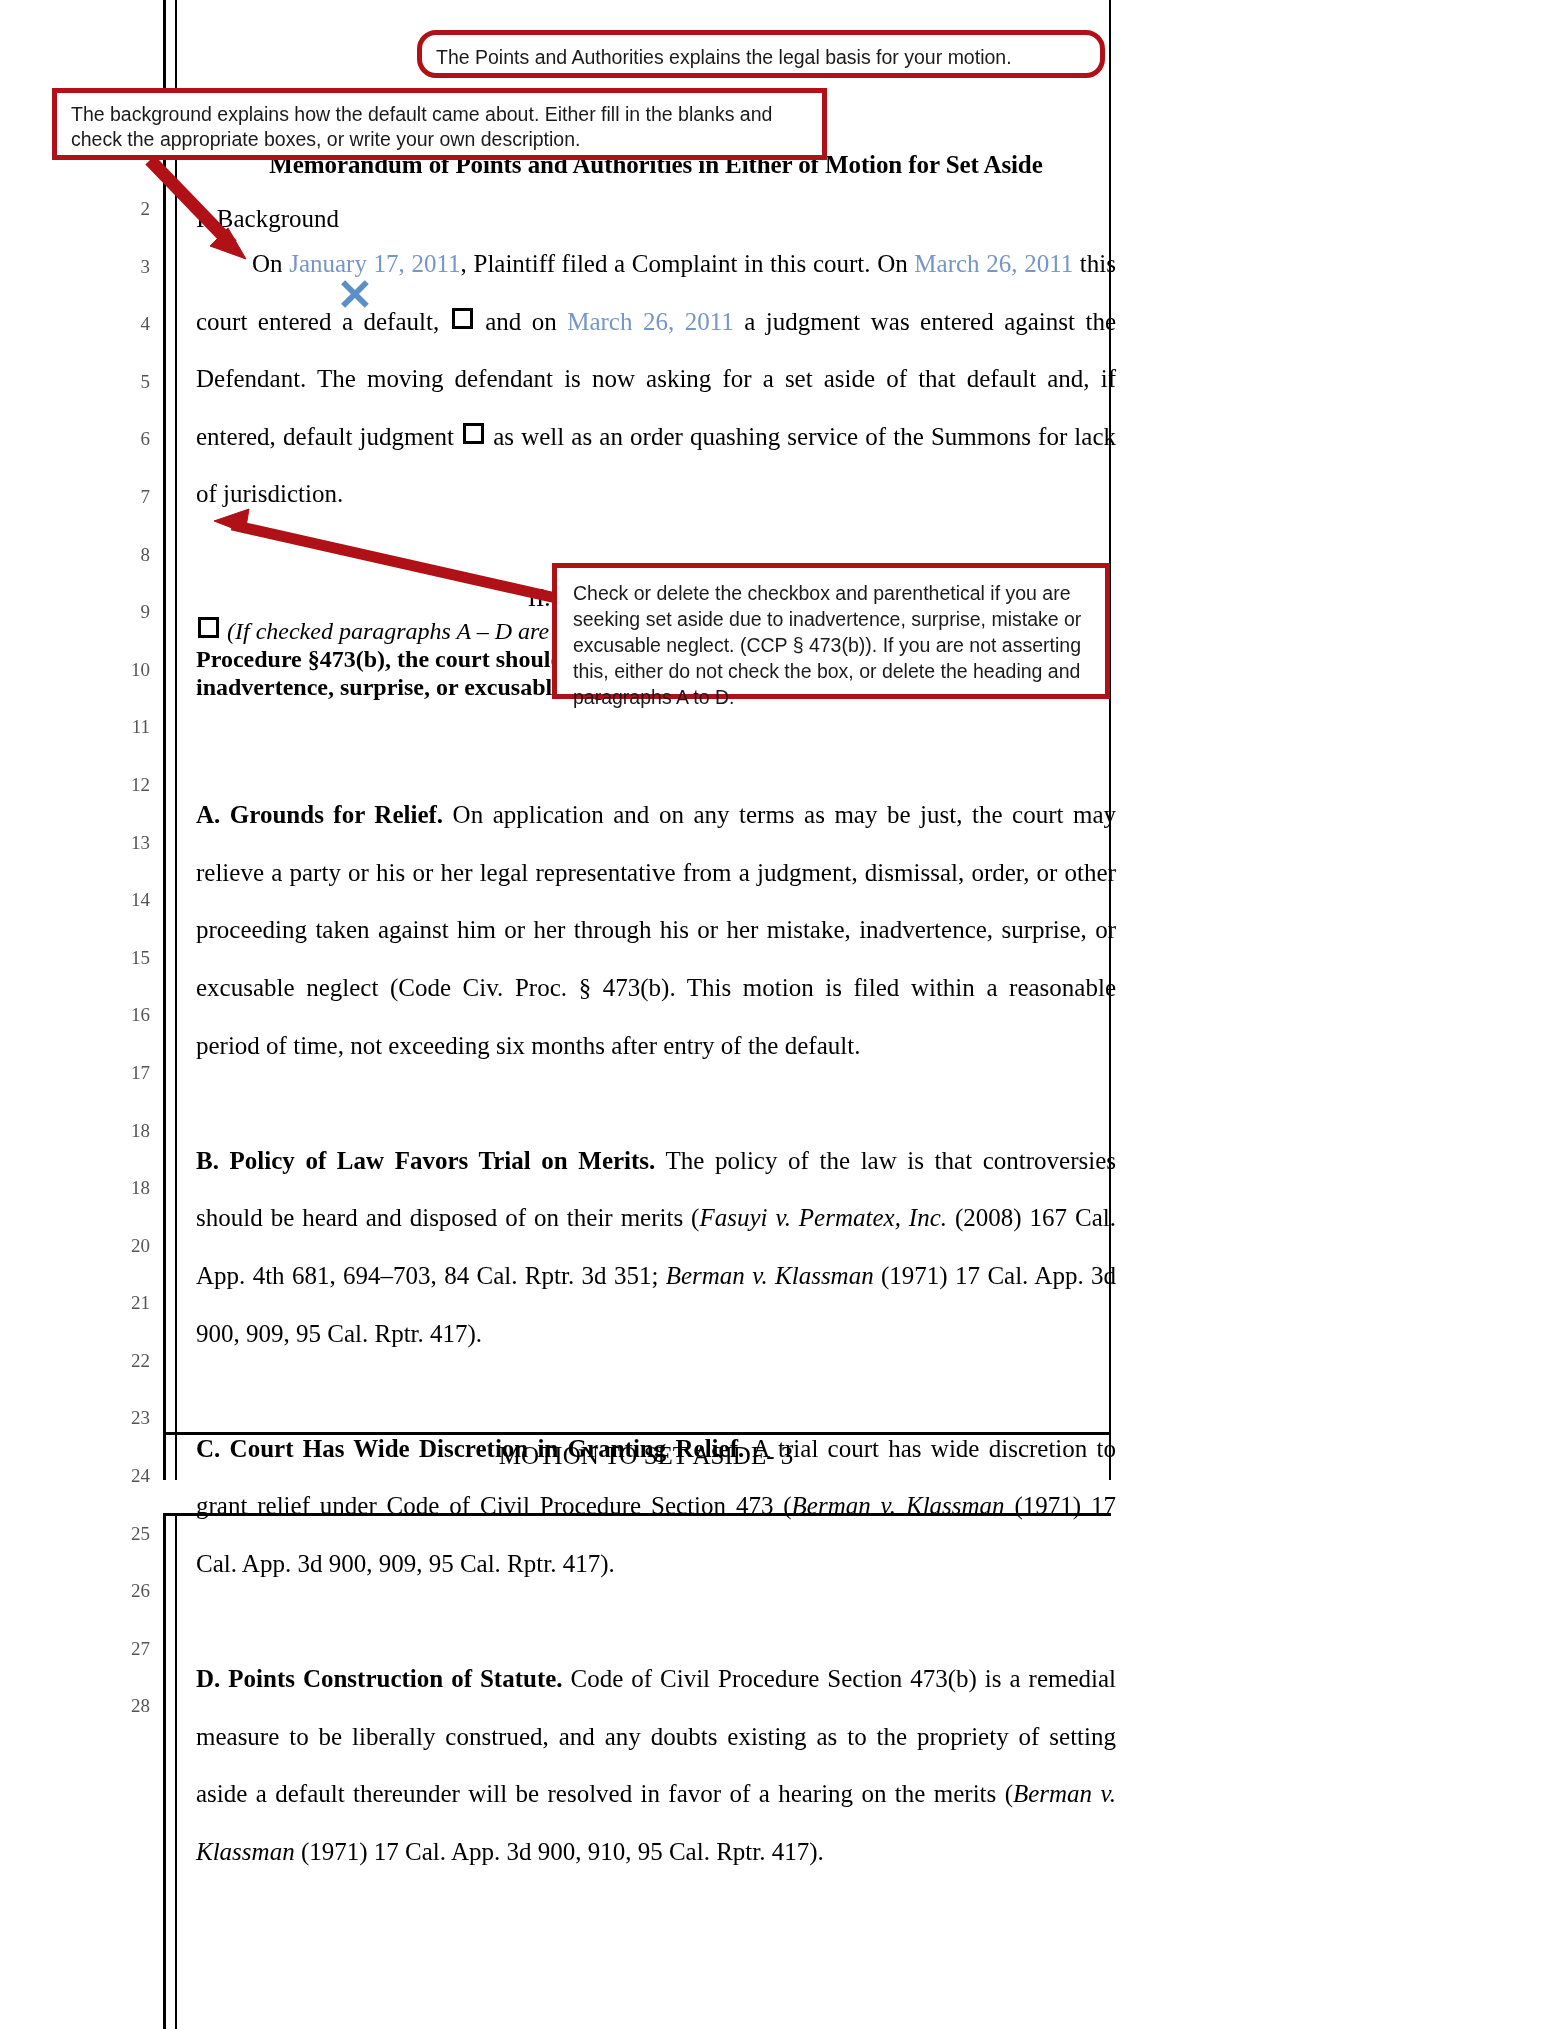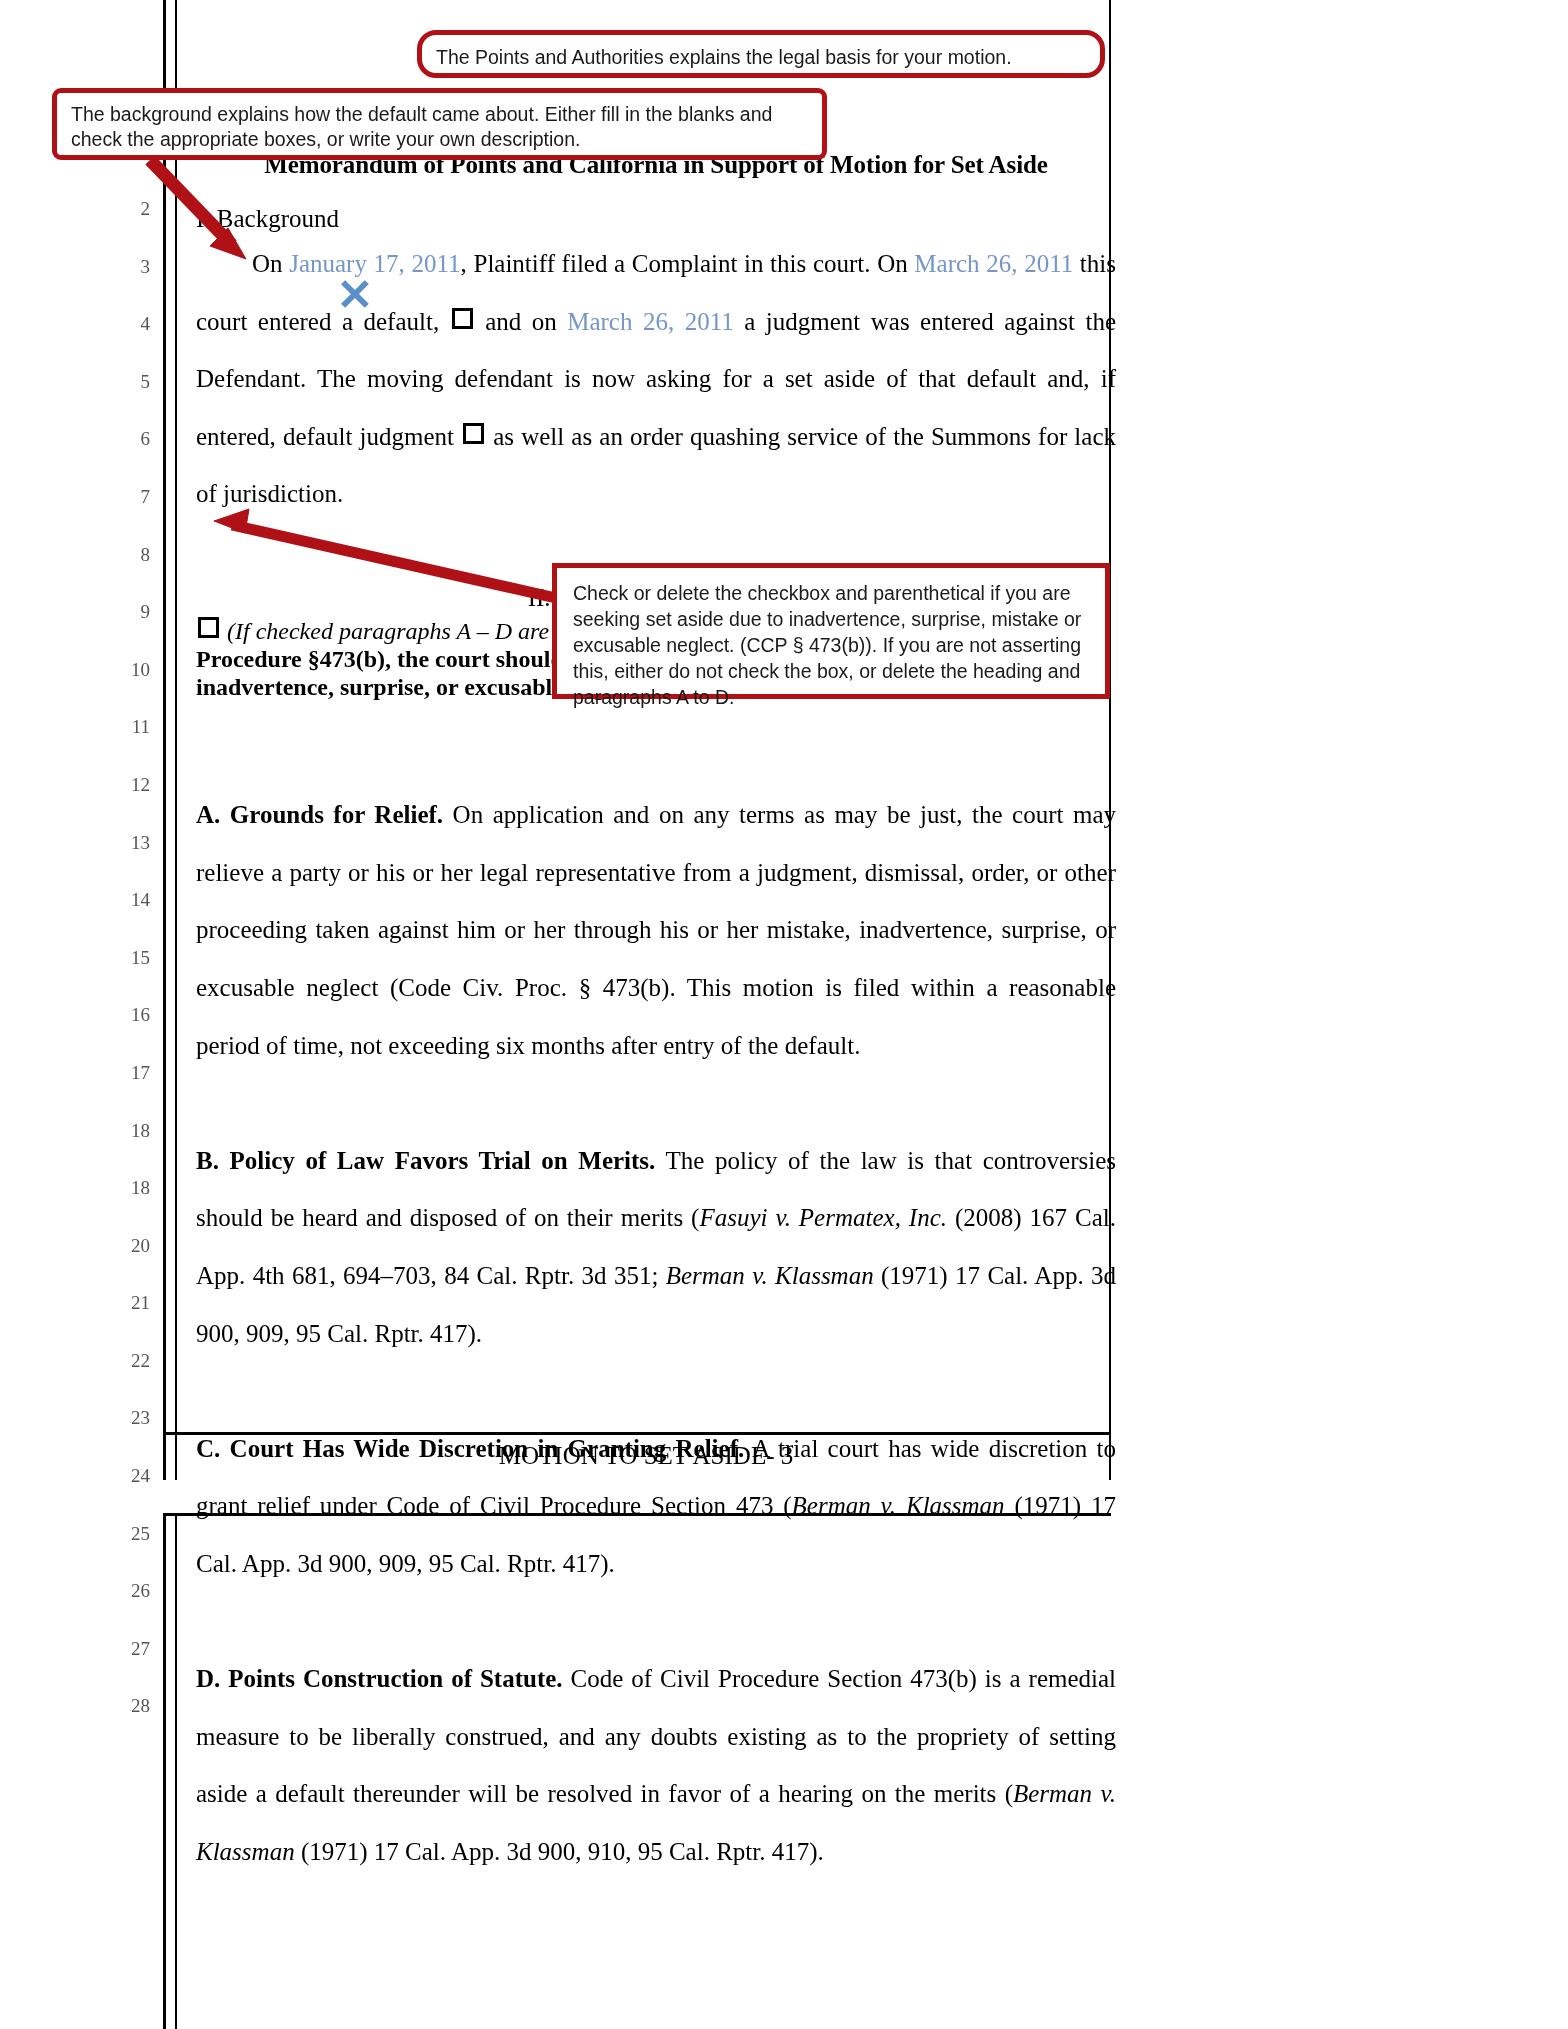--- a/index.html
+++ b/index.html
@@ -190,21 +190,20 @@
     width: 688px;
     height: 48px;
     padding-top: 10px;
     border-radius: 19px;
   }
   #callout-background {
     left: 52px;
     top: 88px;
     width: 775px;
     height: 72px;
-    border-radius: 9px;
   }
   #callout-checkbox {
     left: 552px;
     top: 563px;
     width: 558px;
     height: 136px;
     padding: 12px 16px;
     line-height: 26px;
   }
 
@@ -256,21 +255,21 @@
       <div class="linenum">23</div>
       <div class="linenum">24</div>
       <div class="linenum">25</div>
       <div class="linenum">26</div>
       <div class="linenum">27</div>
       <div class="linenum">28</div>
     </div>
 
   <div class="doc">
 
-    <div class="doc-title">Memorandum of Points and California in Support of Motion for Set Aside</div>
+    <div class="doc-title">Memorandum of Points and Authorities in Either of Motion for Set Aside</div>
 
     <div class="sec-head">I. Background</div>
 
     <p class="para indent">
       <span>On </span><span class="date">January 17, 2011</span><span>, Plaintiff filed a Complaint in this court. On </span><span class="date">March 26, 2011</span><span> this court entered a default, </span><span class="cbx"></span><span> and on </span><span class="date">March 26, 2011</span><span> a judgment was entered against the Defendant. The moving defendant is now asking for a set aside of that default and, if entered, default judgment </span><span class="cbx"></span><span> as well as an order quashing service of the Summons for lack of jurisdiction.</span>
     </p>
 
     <div class="spacer"></div>
 
     <div class="legal-head">II. LEGAL ARGUMENT</div>

